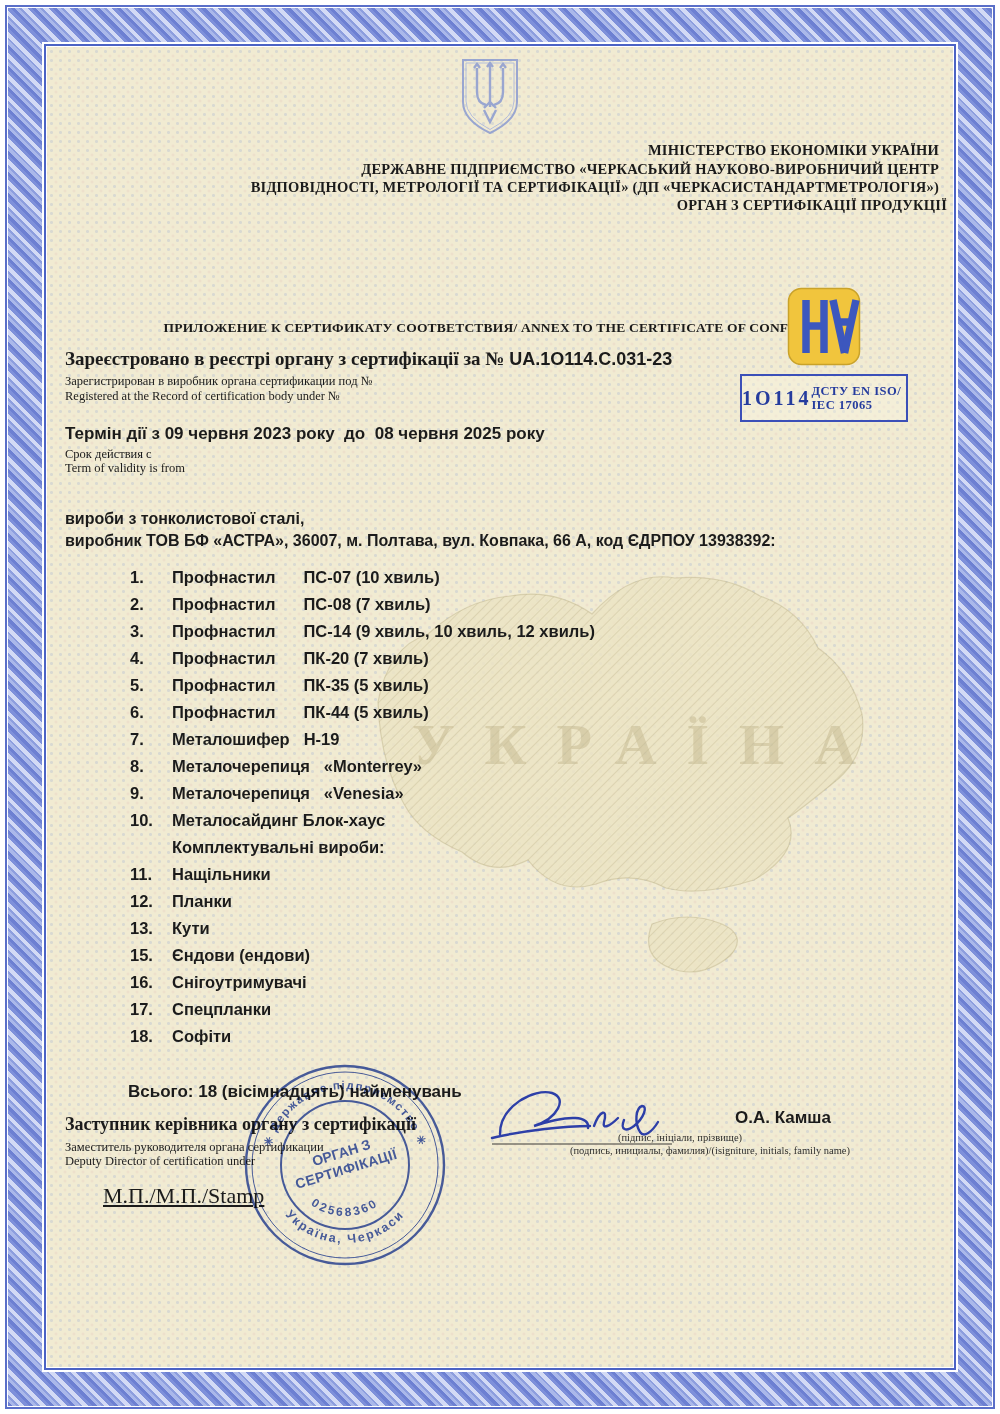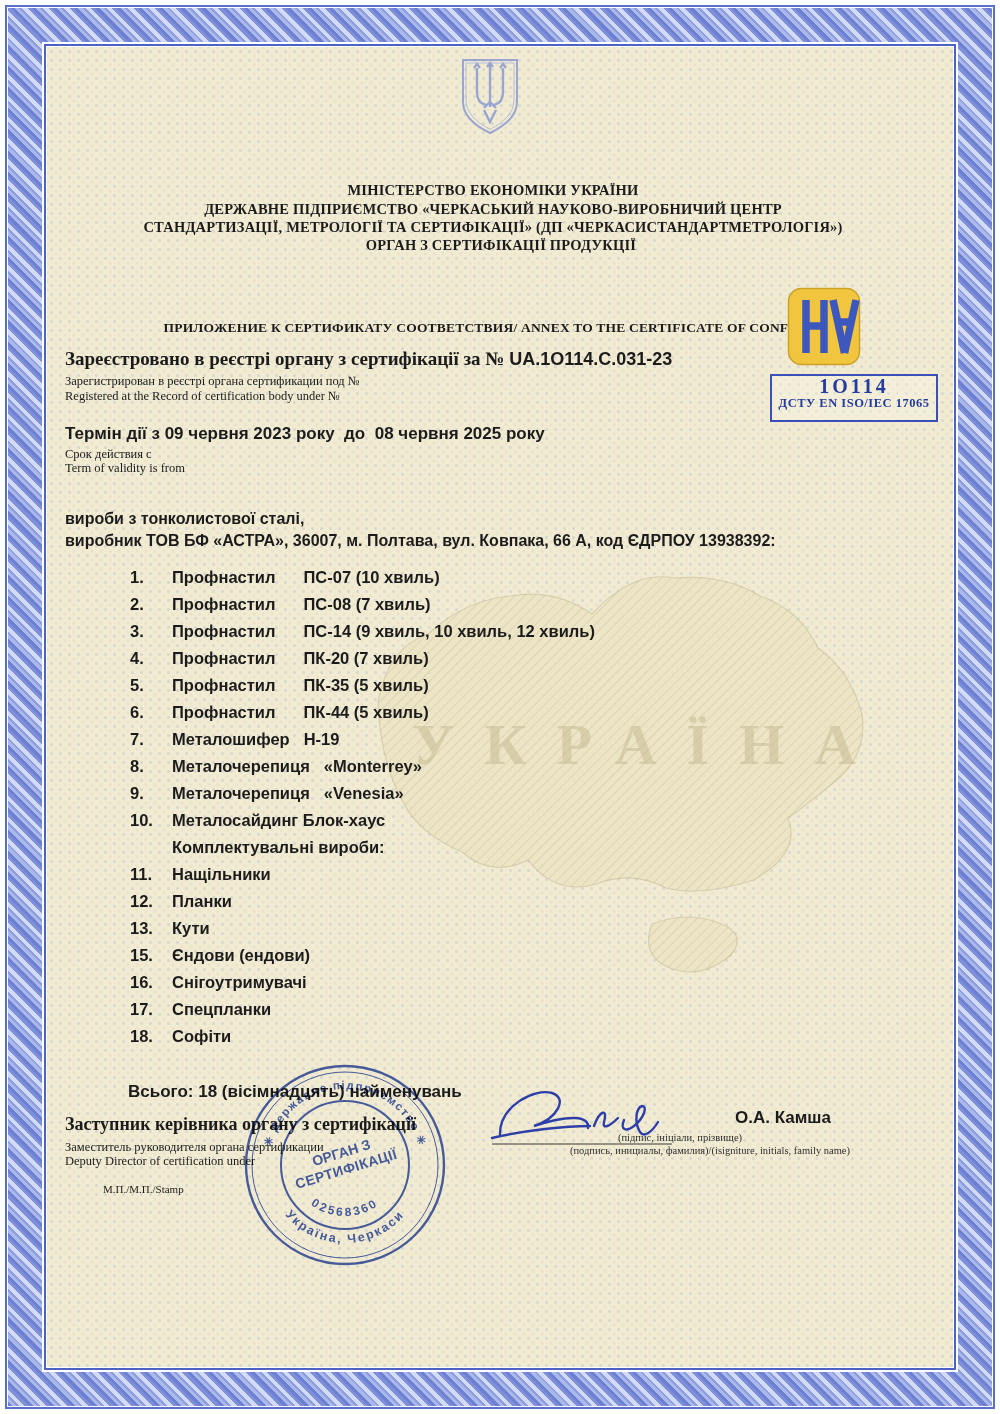--- a/index.html
+++ b/index.html
@@ -17,40 +17,40 @@
   .frame-innerline { position:absolute; inset:44px; border:2px solid #4c63c4; pointer-events:none; }
   
   .content-bg {
     position:absolute; inset:47px; background-color:#f1ebd2;
     background-image:
       radial-gradient(circle, rgba(120,145,210,0.20) 1.2px, transparent 1.8px),
       radial-gradient(circle, rgba(205,125,150,0.12) 1px, transparent 1.5px);
     background-size:9px 9px, 9px 9px; background-position:0 0, 4.5px 4.5px;
   }
   .abs { position:absolute; }
-  .ctr { left:47px; width:892px; text-align:center;margin-top:40px; }
+  .ctr { left:47px; width:892px; text-align:right; }
   .serifB { font-family:"Liberation Serif", serif; font-weight:bold; }
   .sansB  { font-family:"Liberation Sans", sans-serif; font-weight:bold; }
   .small  { font-size:12.5px; line-height:14px; }
   .org-line { font-size:14.5px; line-height:18px; font-weight:bold; letter-spacing:.2px; }
   .title-1 { font-size:31px; letter-spacing:2px; }
   .title-2 { font-size:29px; letter-spacing:.5px; }
   .subtitle { font-size:13.5px; letter-spacing:.2px; }
   .reg-main { font-size:19px; }
   .reg-num { font-family:"Liberation Sans", sans-serif; font-weight:bold; font-size:18px; }
   .validity-main { font-size:17px; white-space:pre-wrap; }
   .prod { font-size:16px; }
   .list { left:124px; top:568px; }
   .list-row { display:flex; height:27px; align-items:baseline; font-size:16.5px;
               font-family:"Liberation Sans", sans-serif; font-weight:bold; }
   .list-row .num { width:48px; padding-left:6px; box-sizing:border-box; }
   .list-row .spec { margin-left:14px; }
   .gap-wide .spec { margin-left:28px; }
-  .code-box { left:770px; top:374px; width:164px; height:44px; border:2px solid #3b4fb8;
-              display:flex; flex-direction:column; align-items:center; justify-content:flex-start;
+  .code-box { left:740px; top:374px; width:164px; height:44px; border:2px solid #3b4fb8;
+              display:flex; flex-direction:row; align-items:center; justify-content:flex-start;
               color:#253c9e; background:rgba(250,246,228,.35); }
   .code-box .code { font-size:20px; font-weight:bold; letter-spacing:3px; line-height:20px; }
   .code-box .std  { font-size:12.5px; font-weight:bold; letter-spacing:.5px; line-height:14px; }
   .hint { font-size:10.5px; text-align:center; color:#30302e; }
   .stamp-svg { mix-blend-mode:multiply; opacity:.92; }
   .wm { opacity:.85; }
 </style>
 </head>
 <body>
 
@@ -85,30 +85,30 @@
       <path d="M17 12 L20 8 L23 12"></path>
       <path d="M43 12 L46 8 L49 12"></path>
       <path d="M30 12 L33 8 L36 12" transform="translate(0,-1)"></path>
       <path d="M27 52 L33 46 L39 52"></path>
       <path d="M27 54 L33 66 L39 54"></path>
     </g>
   </svg>
 
   <div class="abs ctr org-line" style="top:141px;">МІНІСТЕРСТВО ЕКОНОМІКИ УКРАЇНИ</div>
   <div class="abs ctr org-line" style="top:160px;">ДЕРЖАВНЕ ПІДПРИЄМСТВО «ЧЕРКАСЬКИЙ НАУКОВО-ВИРОБНИЧИЙ ЦЕНТР</div>
-  <div class="abs ctr org-line" style="top:178px;">СТАНДАРТИЗАЦІЇ, МЕТРОЛОГІЇ ТА СЕРТИФІКАЦІЇ» (ДП «ЧЕРКАСИСТАНДАРТМЕТРОЛОГІЯ»)</div>
+  <div class="abs ctr org-line" style="top:178px;">ВІДПОВІДНОСТІ, МЕТРОЛОГІЇ ТА СЕРТИФІКАЦІЇ» (ДП «ЧЕРКАСИСТАНДАРТМЕТРОЛОГІЯ»)</div>
   <div class="abs ctr org-line" style="top:196px;padding-left:8px;">ОРГАН З СЕРТИФІКАЦІЇ ПРОДУКЦІЇ</div>
 
   <div class="abs serifB subtitle" style="left:140px; top:320px; width:730px; text-align:center;">ПРИЛОЖЕНИЕ К СЕРТИФИКАТУ СООТВЕТСТВИЯ/ ANNEX TO THE CERTIFICATE OF CONFORMITY</div>
 
   <div class="abs serifB reg-main" style="left:65px; top:348px;">
     <span>Зареєстровано в реєстрі органу з сертифікації за №</span>
     <span class="reg-num">UA.1О114.С.031-23</span>
   </div>
-  <div class="abs small" style="left:65px; top:374px;">Зарегистрирован в реєстрі органа сертификации под №</div>
+  <div class="abs small" style="left:65px; top:374px;">Зарегистрирован в виробник органа сертификации под №</div>
   <div class="abs small" style="left:65px; top:389px;">Registered at the Record of certification body under №</div>
 
   <svg class="abs" style="left:787px; top:287px;" width="74" height="79" viewBox="0 0 74 79">
     <rect x="1.5" y="1.5" width="71" height="76" rx="13" fill="#f1c53d" stroke="#c9a22a" stroke-width="1.5"></rect>
     <g stroke="#3c57be" stroke-width="7.5" fill="none">
       <path d="M19 13 V66"></path>
         <path d="M37 13 V66"></path>
         <path d="M19 39 H37"></path>
       <path d="M46 13 L57.5 66"></path>
         <path d="M69 13 L57.5 66"></path>
@@ -211,21 +211,21 @@
         <span class="num">18.</span>
         <span class="name">Софіти</span>
       </div>
   </div>
 
   <div class="abs sansB" style="left:128px; top:1082px; font-size:17px;">Всього: 18 (вісімнадцять) найменувань</div>
 
   <div class="abs serifB" style="left:65px; top:1114px; font-size:18px;">Заступник керівника органу з сертифікації</div>
   <div class="abs small" style="left:65px; top:1140px;">Заместитель руководителя органа сертификации</div>
   <div class="abs small" style="left:65px; top:1154px;">Deputy Director of certification under</div>
-  <div class="abs" style="left:103px; top:1183px; font-size:11px;">М.П./М.П./Stamp</div>
+  <div class="abs" style="left:103px; top:1183px; font-size:22px;text-decoration:underline;">М.П./М.П./Stamp</div>
 
   <svg class="abs" style="left:486px; top:1080px;" width="205" height="75" viewBox="0 0 205 75">
     <g fill="none" stroke="#2d3fa8" stroke-width="2.4" stroke-linecap="round">
       <path d="M14 54 C14 26 48 8 66 13 C82 18 72 38 48 46 C84 34 104 36 102 48"></path>
       <path d="M6 58 C40 50 80 46 104 46"></path>
       <path d="M108 46 C114 30 122 28 118 42 C116 50 124 46 132 38"></path>
       <path d="M138 40 C134 50 140 52 148 46 C158 38 162 26 156 26 C150 28 148 42 154 52 C158 58 166 52 172 42"></path>
     </g>
     <line x1="6" y1="64" x2="186" y2="64" stroke="#3b3b39" stroke-width="1.2"></line>
   </svg>

